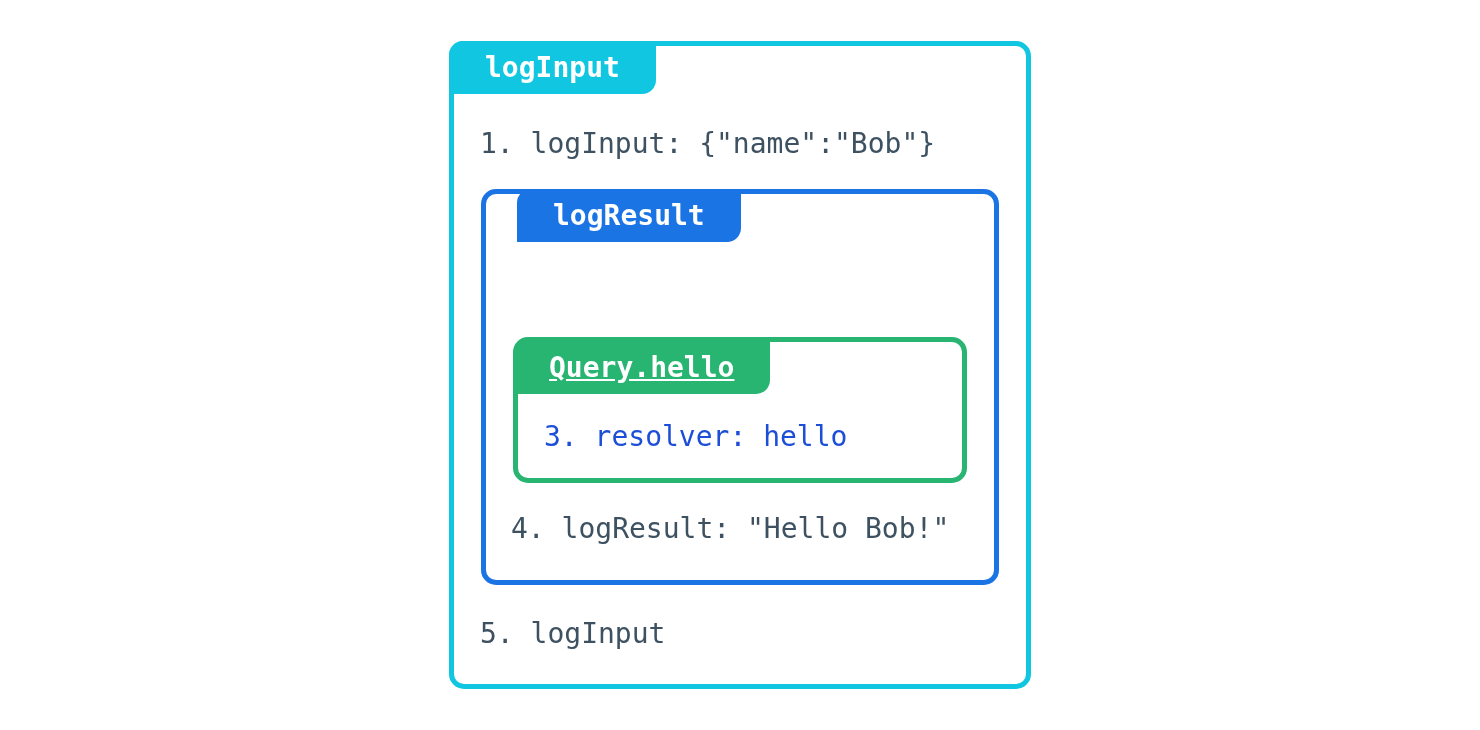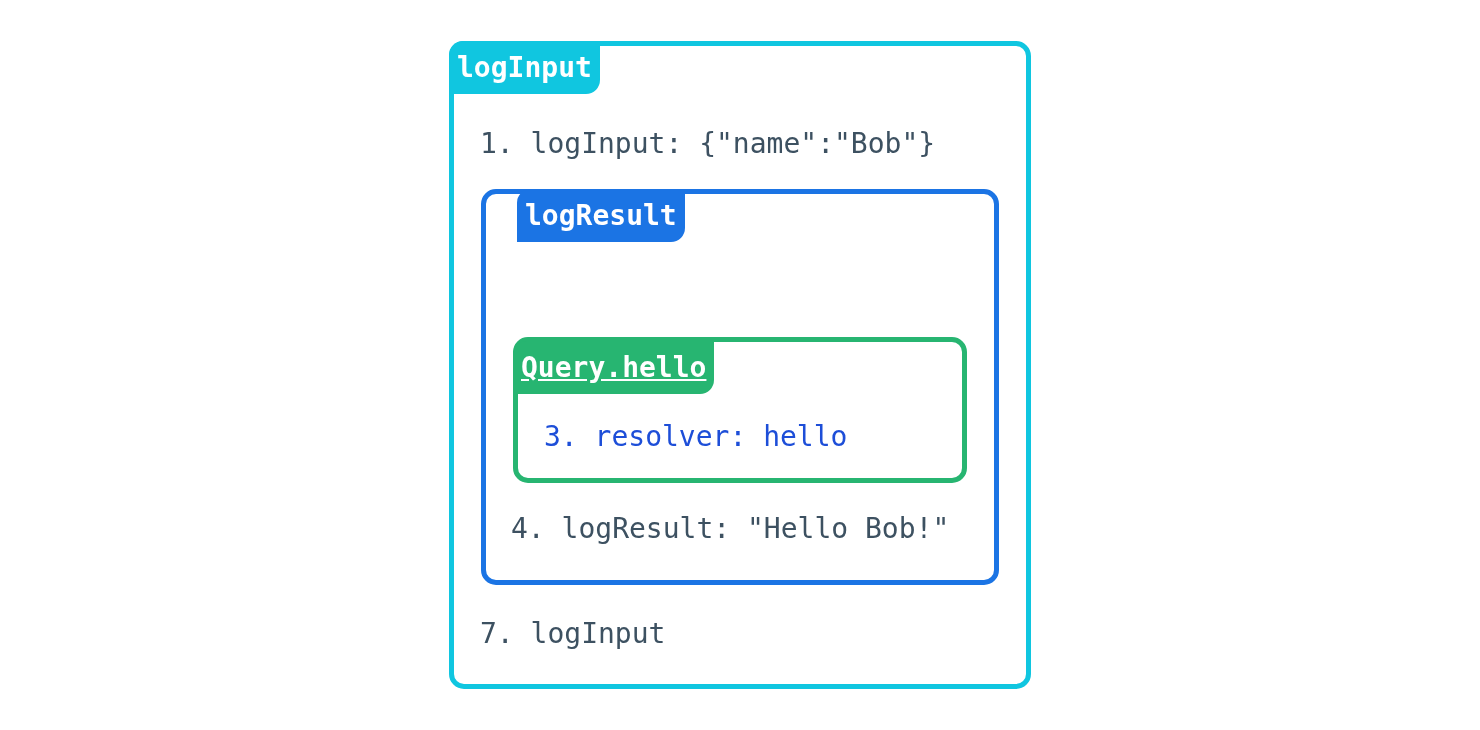--- a/index.html
+++ b/index.html
@@ -23,21 +23,21 @@
     border-style: solid;
     border-width: 5px;
     border-radius: 15px;
     background: transparent;
   }
   .layer-tab {
     position: absolute;
     box-sizing: border-box;
     height: 53px;
     line-height: 53px;
-    padding: 0 8px;
+    padding: 0 36px;
     color: #ffffff;
     font-size: 28px;
     font-weight: 700;
     border-radius: 14px 0 14px 0;
     white-space: nowrap;
   }
   .code-line {
     position: absolute;
     font-size: 28px;
     line-height: 36px;
@@ -70,15 +70,15 @@
   <div class="layer-box" id="box-inner" style="border-color: rgb(39, 181, 113);"></div>
   <div class="layer-tab" id="tab-inner" style="background-color: rgb(39, 181, 113);">Query.hello</div>
 
   <div class="code-line" id="line-1" style="color: rgb(61, 81, 97);">1. logInput: {"name":"Bob"}</div>
 
 
   <div class="code-line" id="line-3" style="color: #1d4ed8;">3. resolver: hello</div>
 
   <div class="code-line" id="line-4" style="color: rgb(61, 81, 97);">4. logResult: "Hello Bob!"</div>
 
-  <div class="code-line" id="line-5" style="color: rgb(61, 81, 97);">7. logInput</div>
+  <div class="code-line" id="line-5" style="color: rgb(61, 81, 97);">5. logInput</div>
 
 </div>
 
 </body></html>

